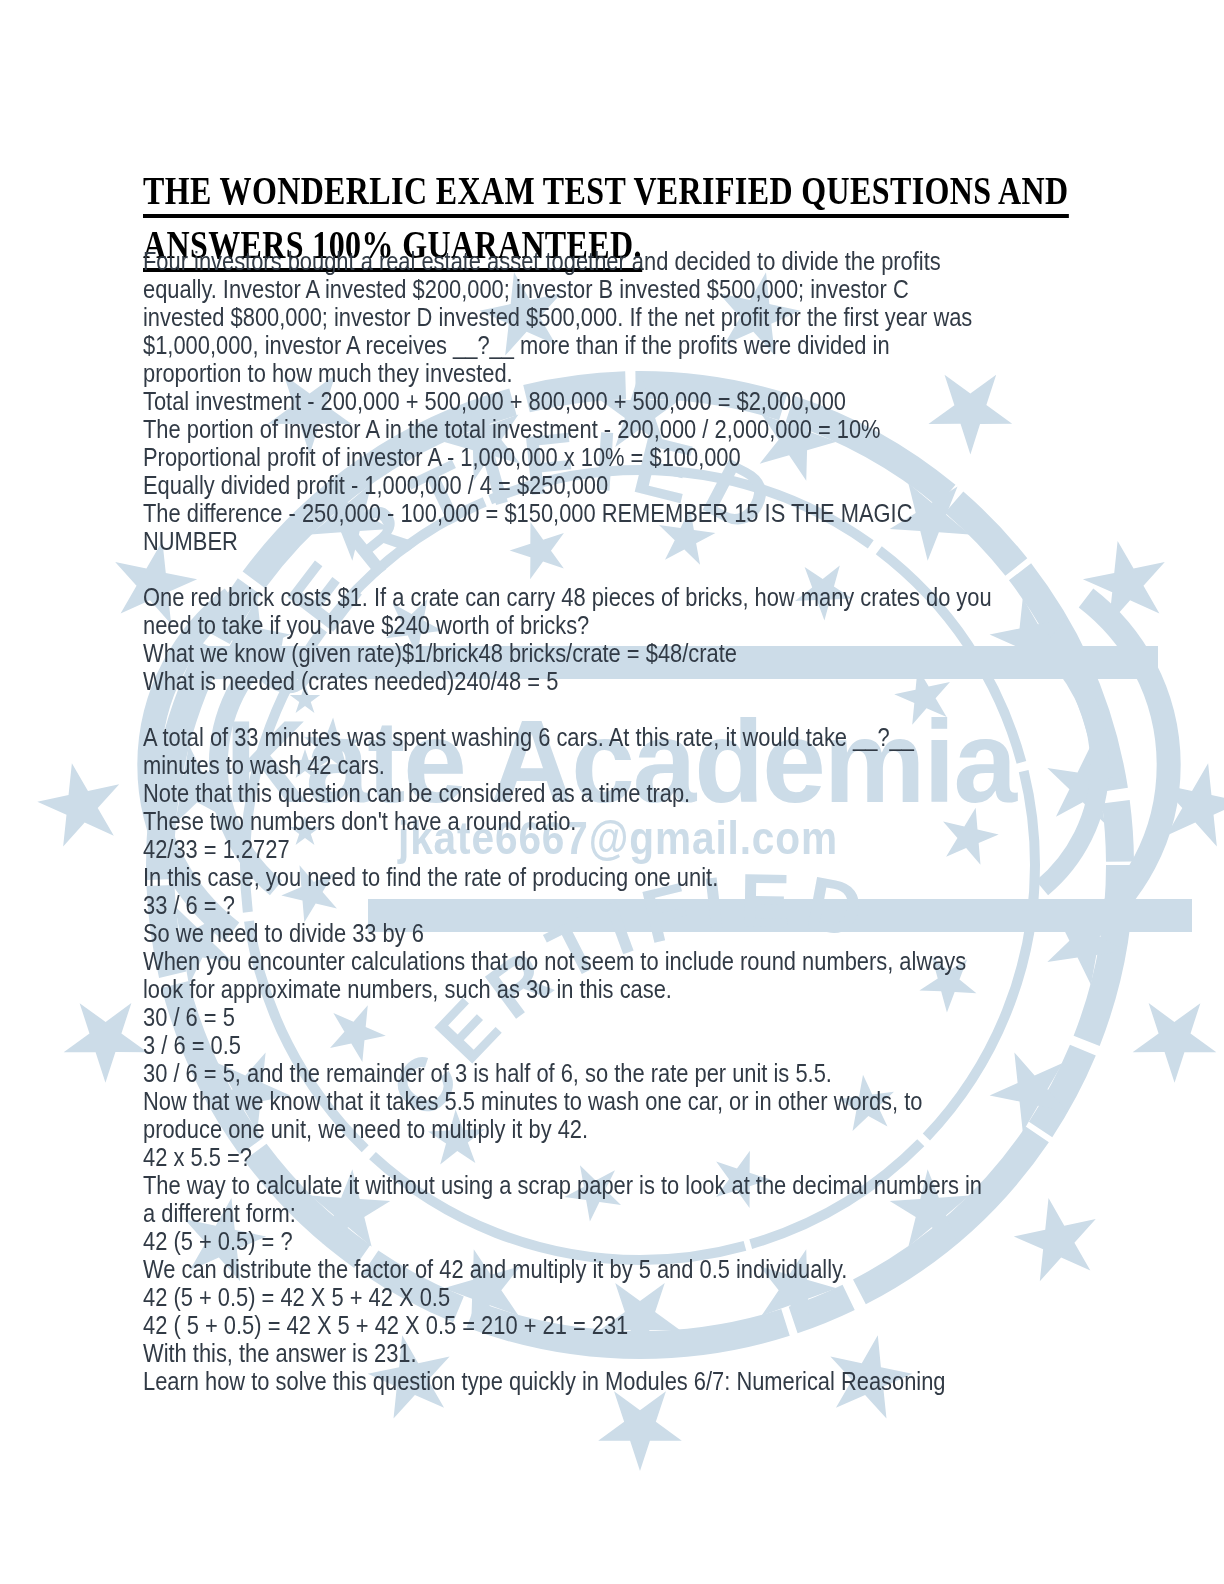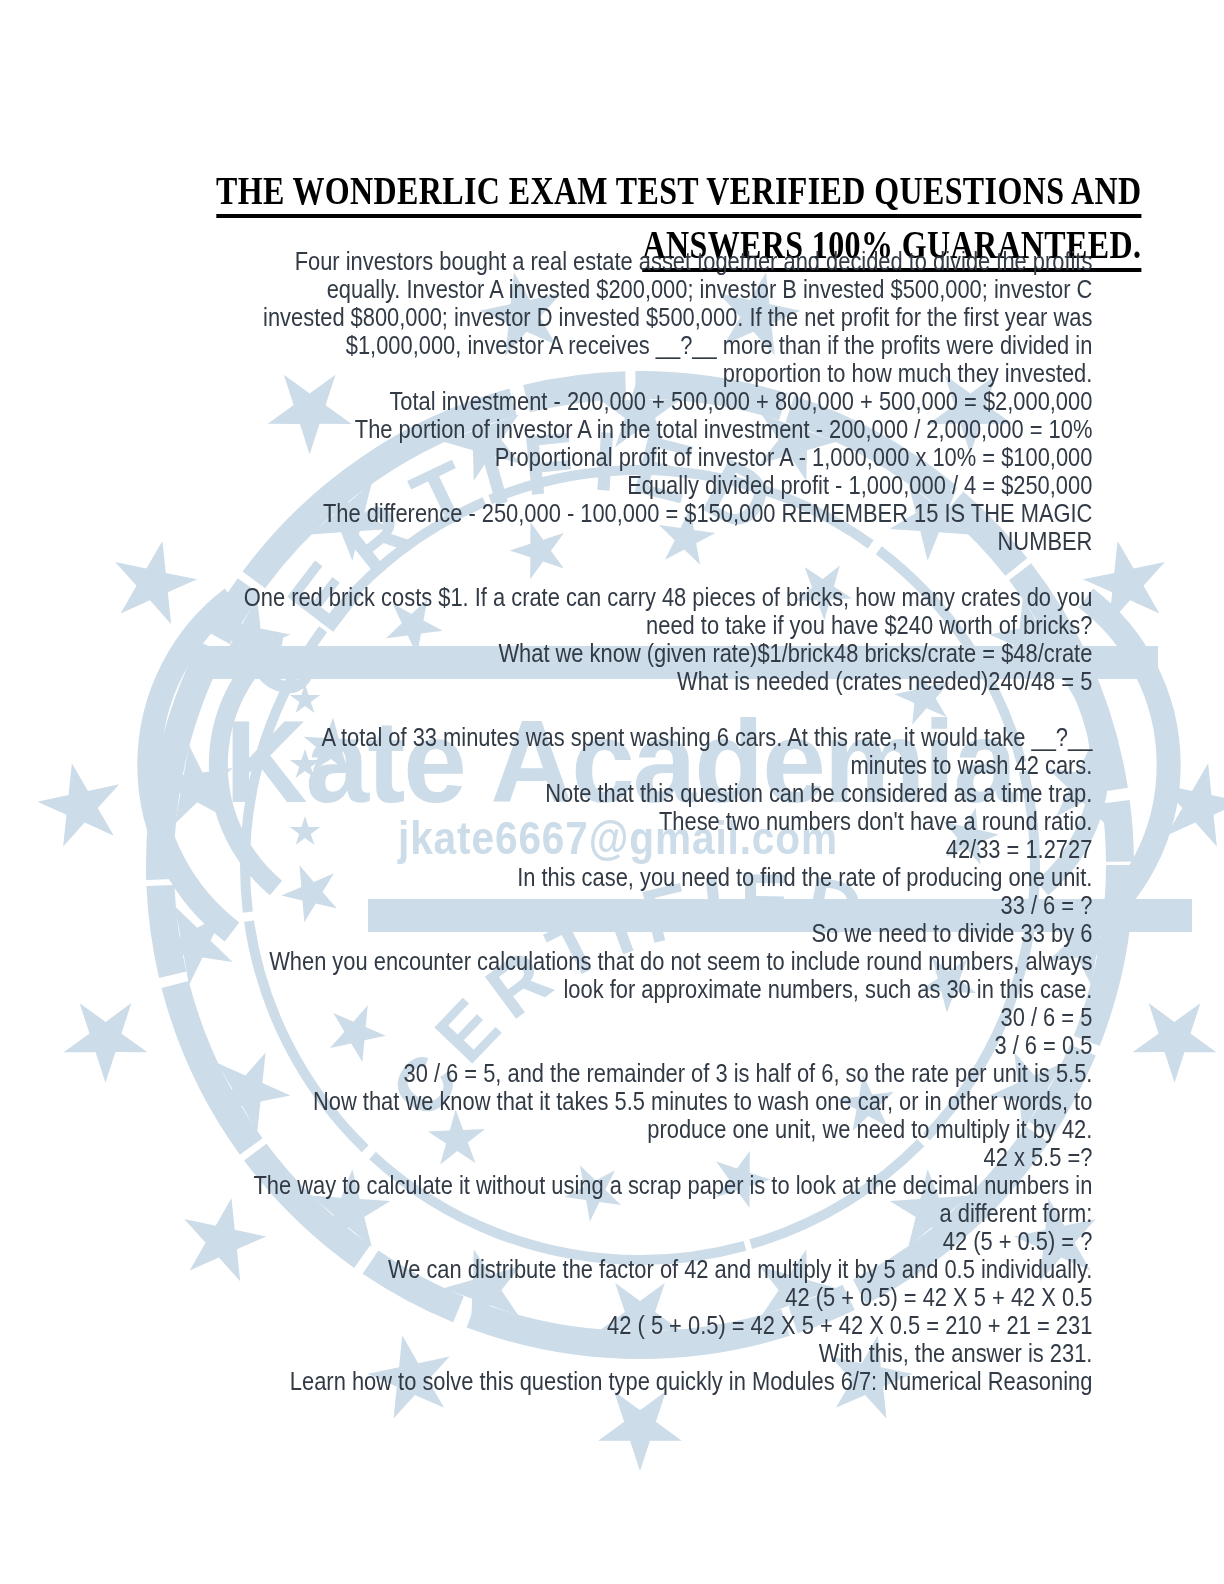--- a/index.html
+++ b/index.html
@@ -14,21 +14,20 @@
     position:absolute;left:0;top:0;width:1224px;height:1584px;
     z-index:0;
   }
   .watermark text{
     font-family:"Liberation Sans", sans-serif;
     font-weight:bold;
   }
   .content{
     position:absolute;left:0;top:0;width:1224px;height:1584px;
     z-index:1;
-    text-align:right;
   }
   .title-block{
     position:absolute;left:143px;top:140px;
     width:1280px;
     transform:scaleX(0.78);
     transform-origin:left top;
     font-family:"Liberation Serif", serif;
     font-weight:bold;
     color:#000000;
     font-size:41px;

